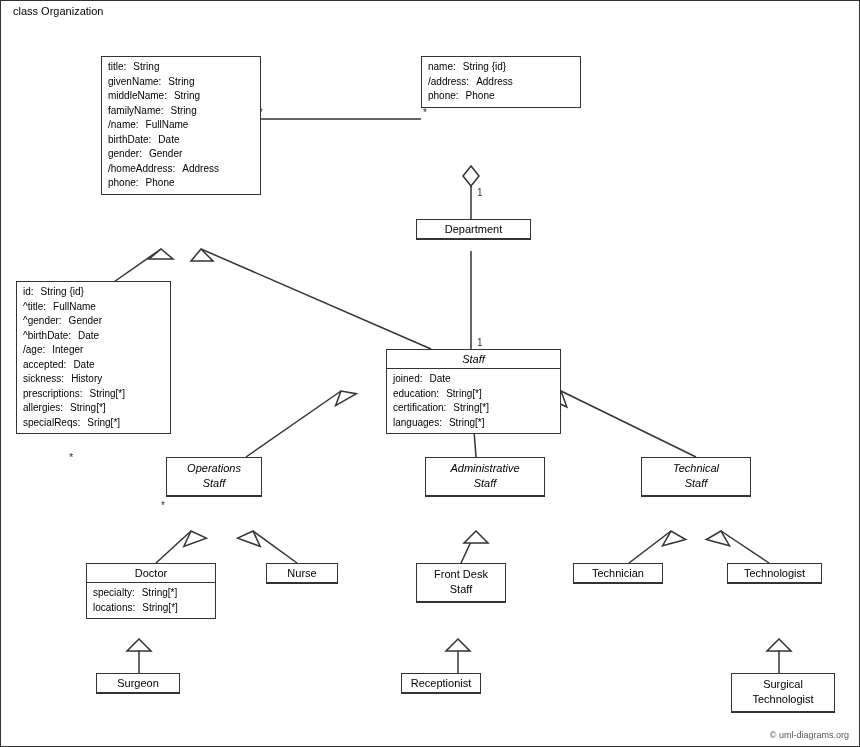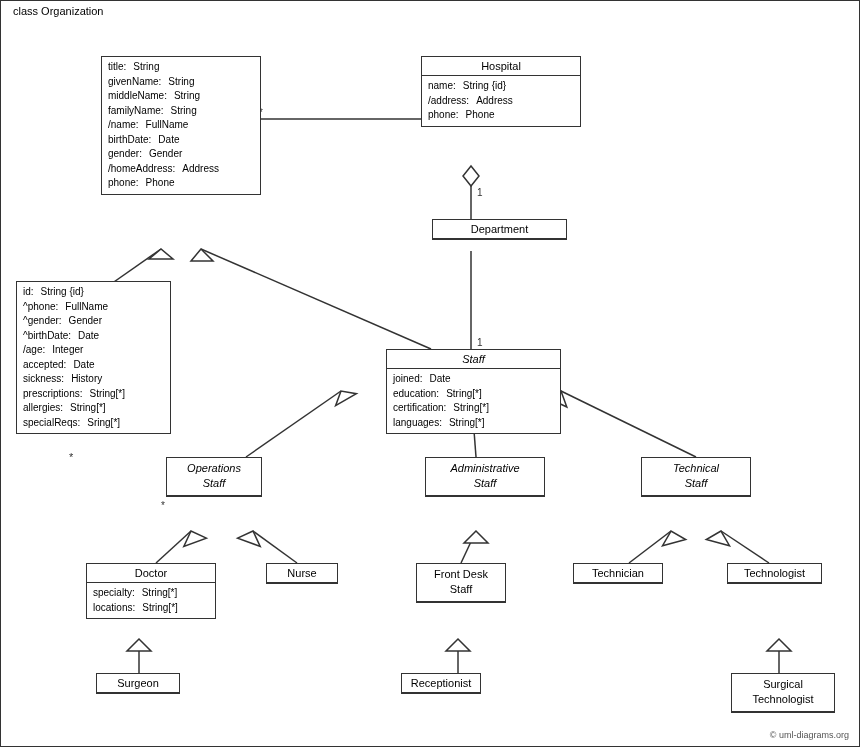--- a/index.html
+++ b/index.html
@@ -171,21 +171,20 @@
           <span class="attr-type">Address</span>
         </div>
       <div class="attr-row">
           <span class="attr-name">phone:</span>
           <span class="attr-type">Phone</span>
         </div>
     </div>
   </div>
 
   <div class="uml-class" style="left:420px; top:55px; width:160px;">
-    <div class="class-header">Hospital</div>
     <div class="class-body">
       <div class="attr-row">
           <span class="attr-name">name:</span>
           <span class="attr-type">String {id}</span>
         </div>
       <div class="attr-row">
           <span class="attr-name">/address:</span>
           <span class="attr-type">Address</span>
         </div>
       <div class="attr-row">
@@ -195,21 +194,21 @@
     </div>
   </div>
 
   <div class="uml-class" style="left:15px; top:280px; width:155px;">
     <div class="class-body">
       <div class="attr-row">
           <span class="attr-name">id:</span>
           <span class="attr-type">String {id}</span>
         </div>
       <div class="attr-row">
-          <span class="attr-name">^phone:</span>
+          <span class="attr-name">^title:</span>
           <span class="attr-type">FullName</span>
         </div>
       <div class="attr-row">
           <span class="attr-name">^gender:</span>
           <span class="attr-type">Gender</span>
         </div>
       <div class="attr-row">
           <span class="attr-name">^birthDate:</span>
           <span class="attr-type">Date</span>
         </div>
@@ -233,21 +232,21 @@
           <span class="attr-name">allergies:</span>
           <span class="attr-type">String[*]</span>
         </div>
       <div class="attr-row">
           <span class="attr-name">specialReqs:</span>
           <span class="attr-type">Sring[*]</span>
         </div>
     </div>
   </div>
 
-  <div class="uml-class" style="left:431px; top:218px; width:135px;">
+  <div class="uml-class" style="left:415px; top:218px; width:115px;">
     <div class="class-header">Department</div>
   </div>
 
   <div class="uml-class" style="left:385px; top:348px; width:175px;">
     <div class="class-header italic"><em>Staff</em></div>
     <div class="class-body">
       <div class="attr-row">
           <span class="attr-name">joined:</span>
           <span class="attr-type">Date</span>
         </div>

